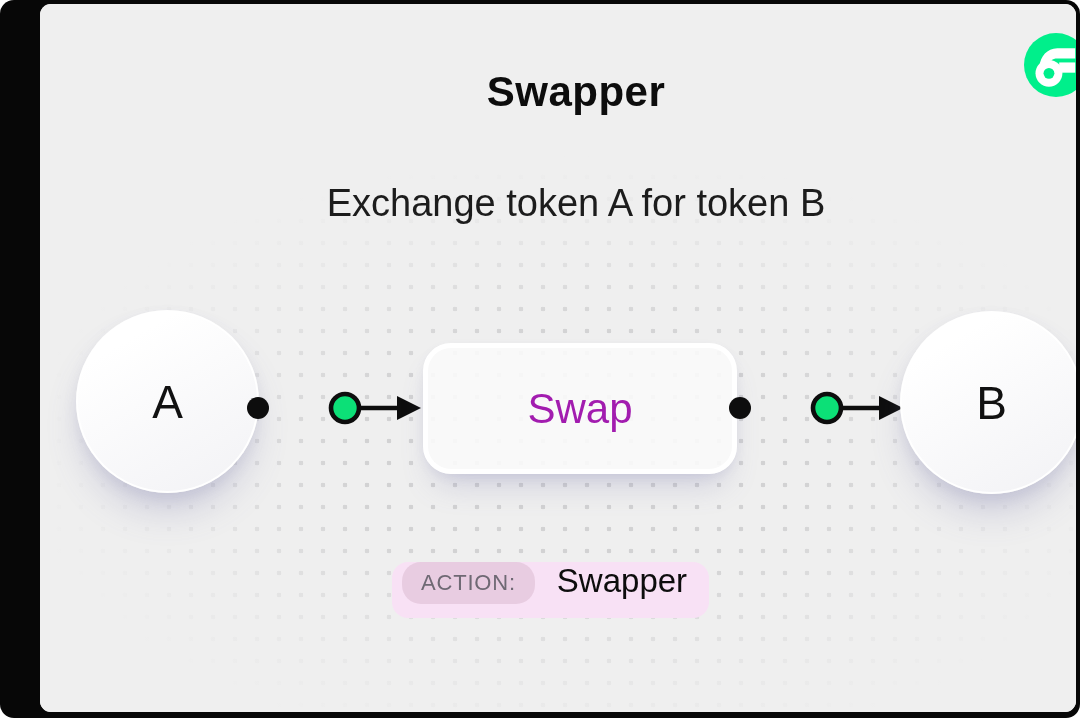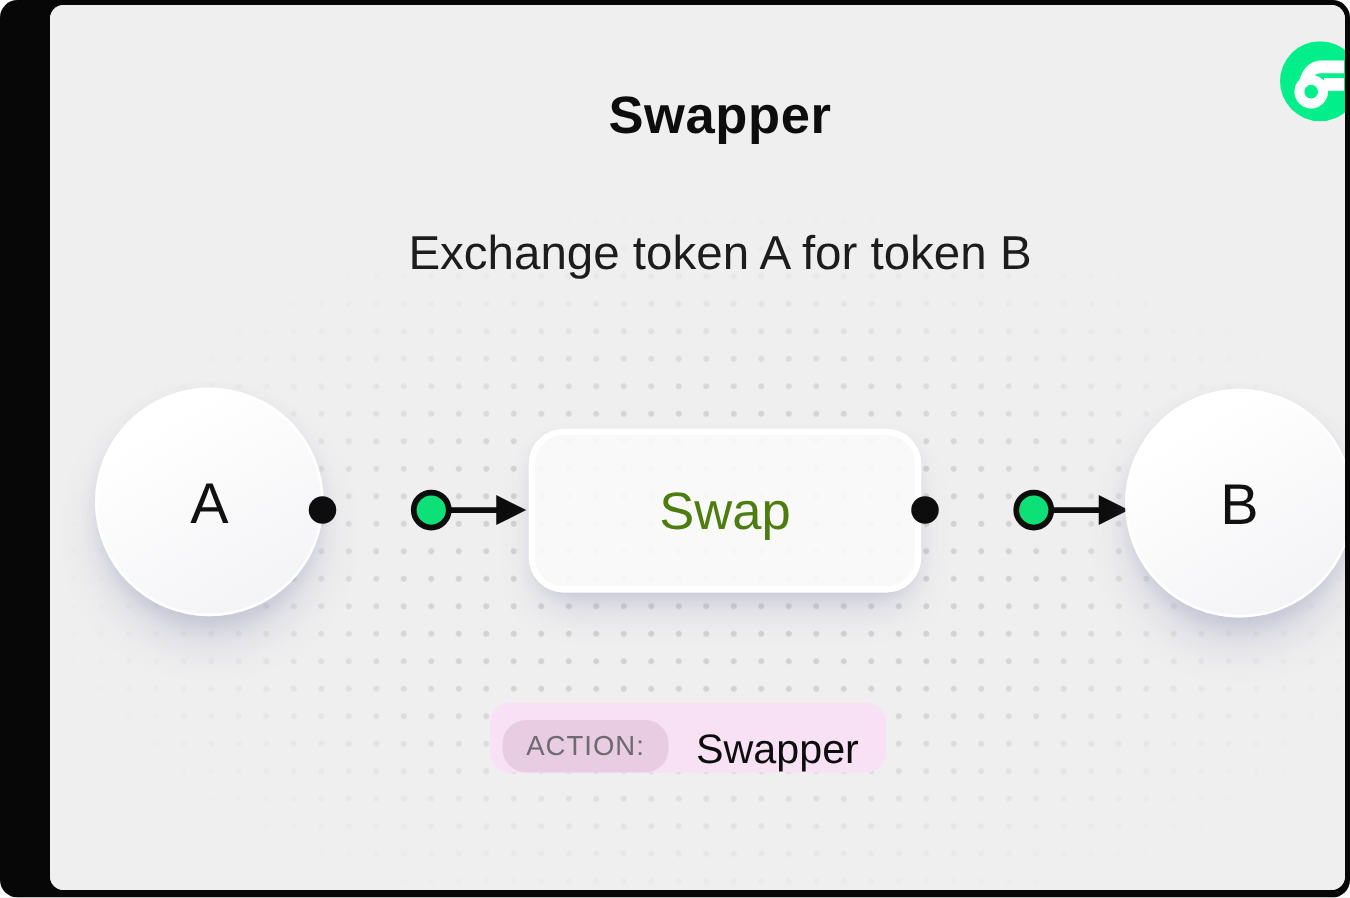--- a/index.html
+++ b/index.html
@@ -52,29 +52,29 @@
   .node-a{left:36px;top:306px;}
   .node-b{left:860px;top:307px;}
   .swap-box{
     position:absolute;left:383px;top:339px;width:314px;height:131px;
     border-radius:28px;box-sizing:border-box;
     background:rgba(250,250,251,0.88);
     border:5px solid #ffffff;
     box-shadow:0 20px 32px -12px rgba(104,104,160,0.28),
                0 4px 10px rgba(104,104,160,0.08);
     display:flex;align-items:center;justify-content:center;
-    font-size:42px;color:#4d7c0f;
+    font-size:42px;color:#a21caf;
   }
   .arrow{position:absolute;width:180px;height:50px;}
   .arrow-1{left:206px;top:379px;}
   .arrow-2{left:688px;top:379px;}
   .badge{
     position:absolute;left:352px;top:558px;height:56px;
     background:#f8e1f5;border-radius:16px;
-    display:flex;align-items:flex-end;padding:0 22px 0 10px;
+    display:flex;align-items:flex-start;padding:0 22px 0 10px;
     box-sizing:border-box;
   }
   .badge-label{
     background:#e8cce1;border-radius:19px;
     padding:8px 19px;font-size:22px;font-weight:500;
     color:#6f6974;letter-spacing:0.8px;
   }
   .badge-value{
     margin-left:22px;font-size:33px;color:#0d0d0d;font-weight:400;
   }

